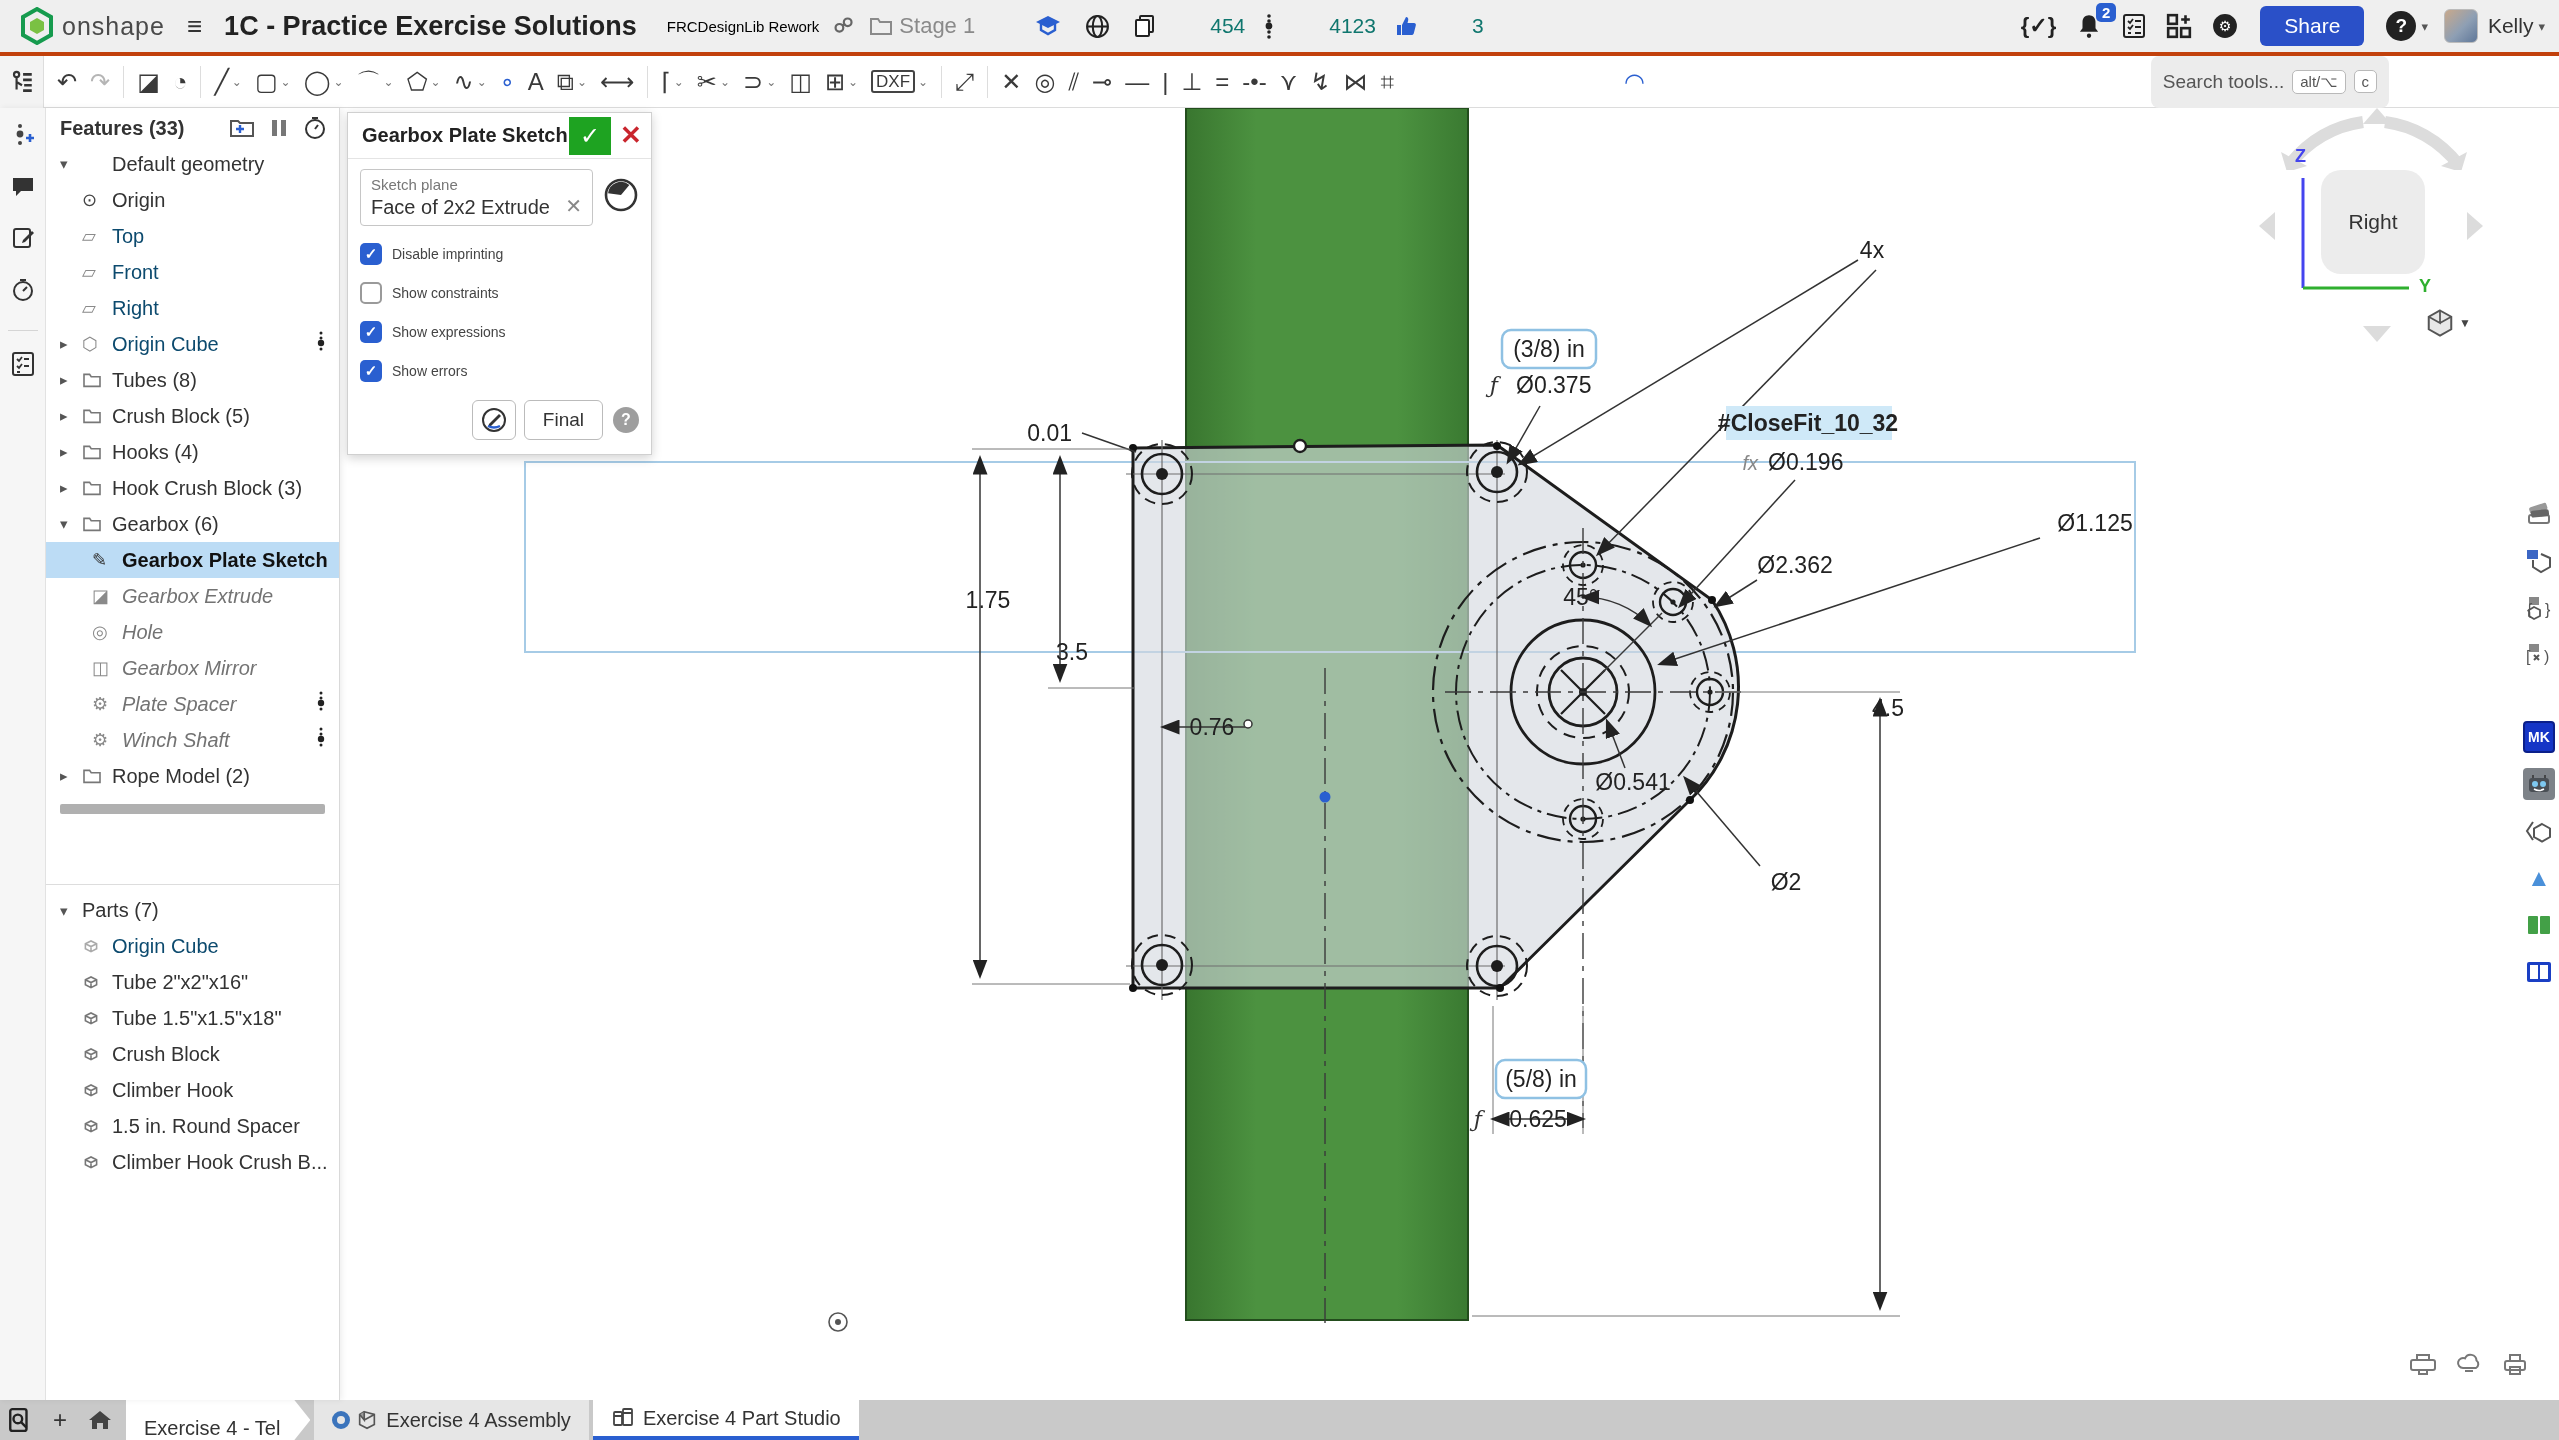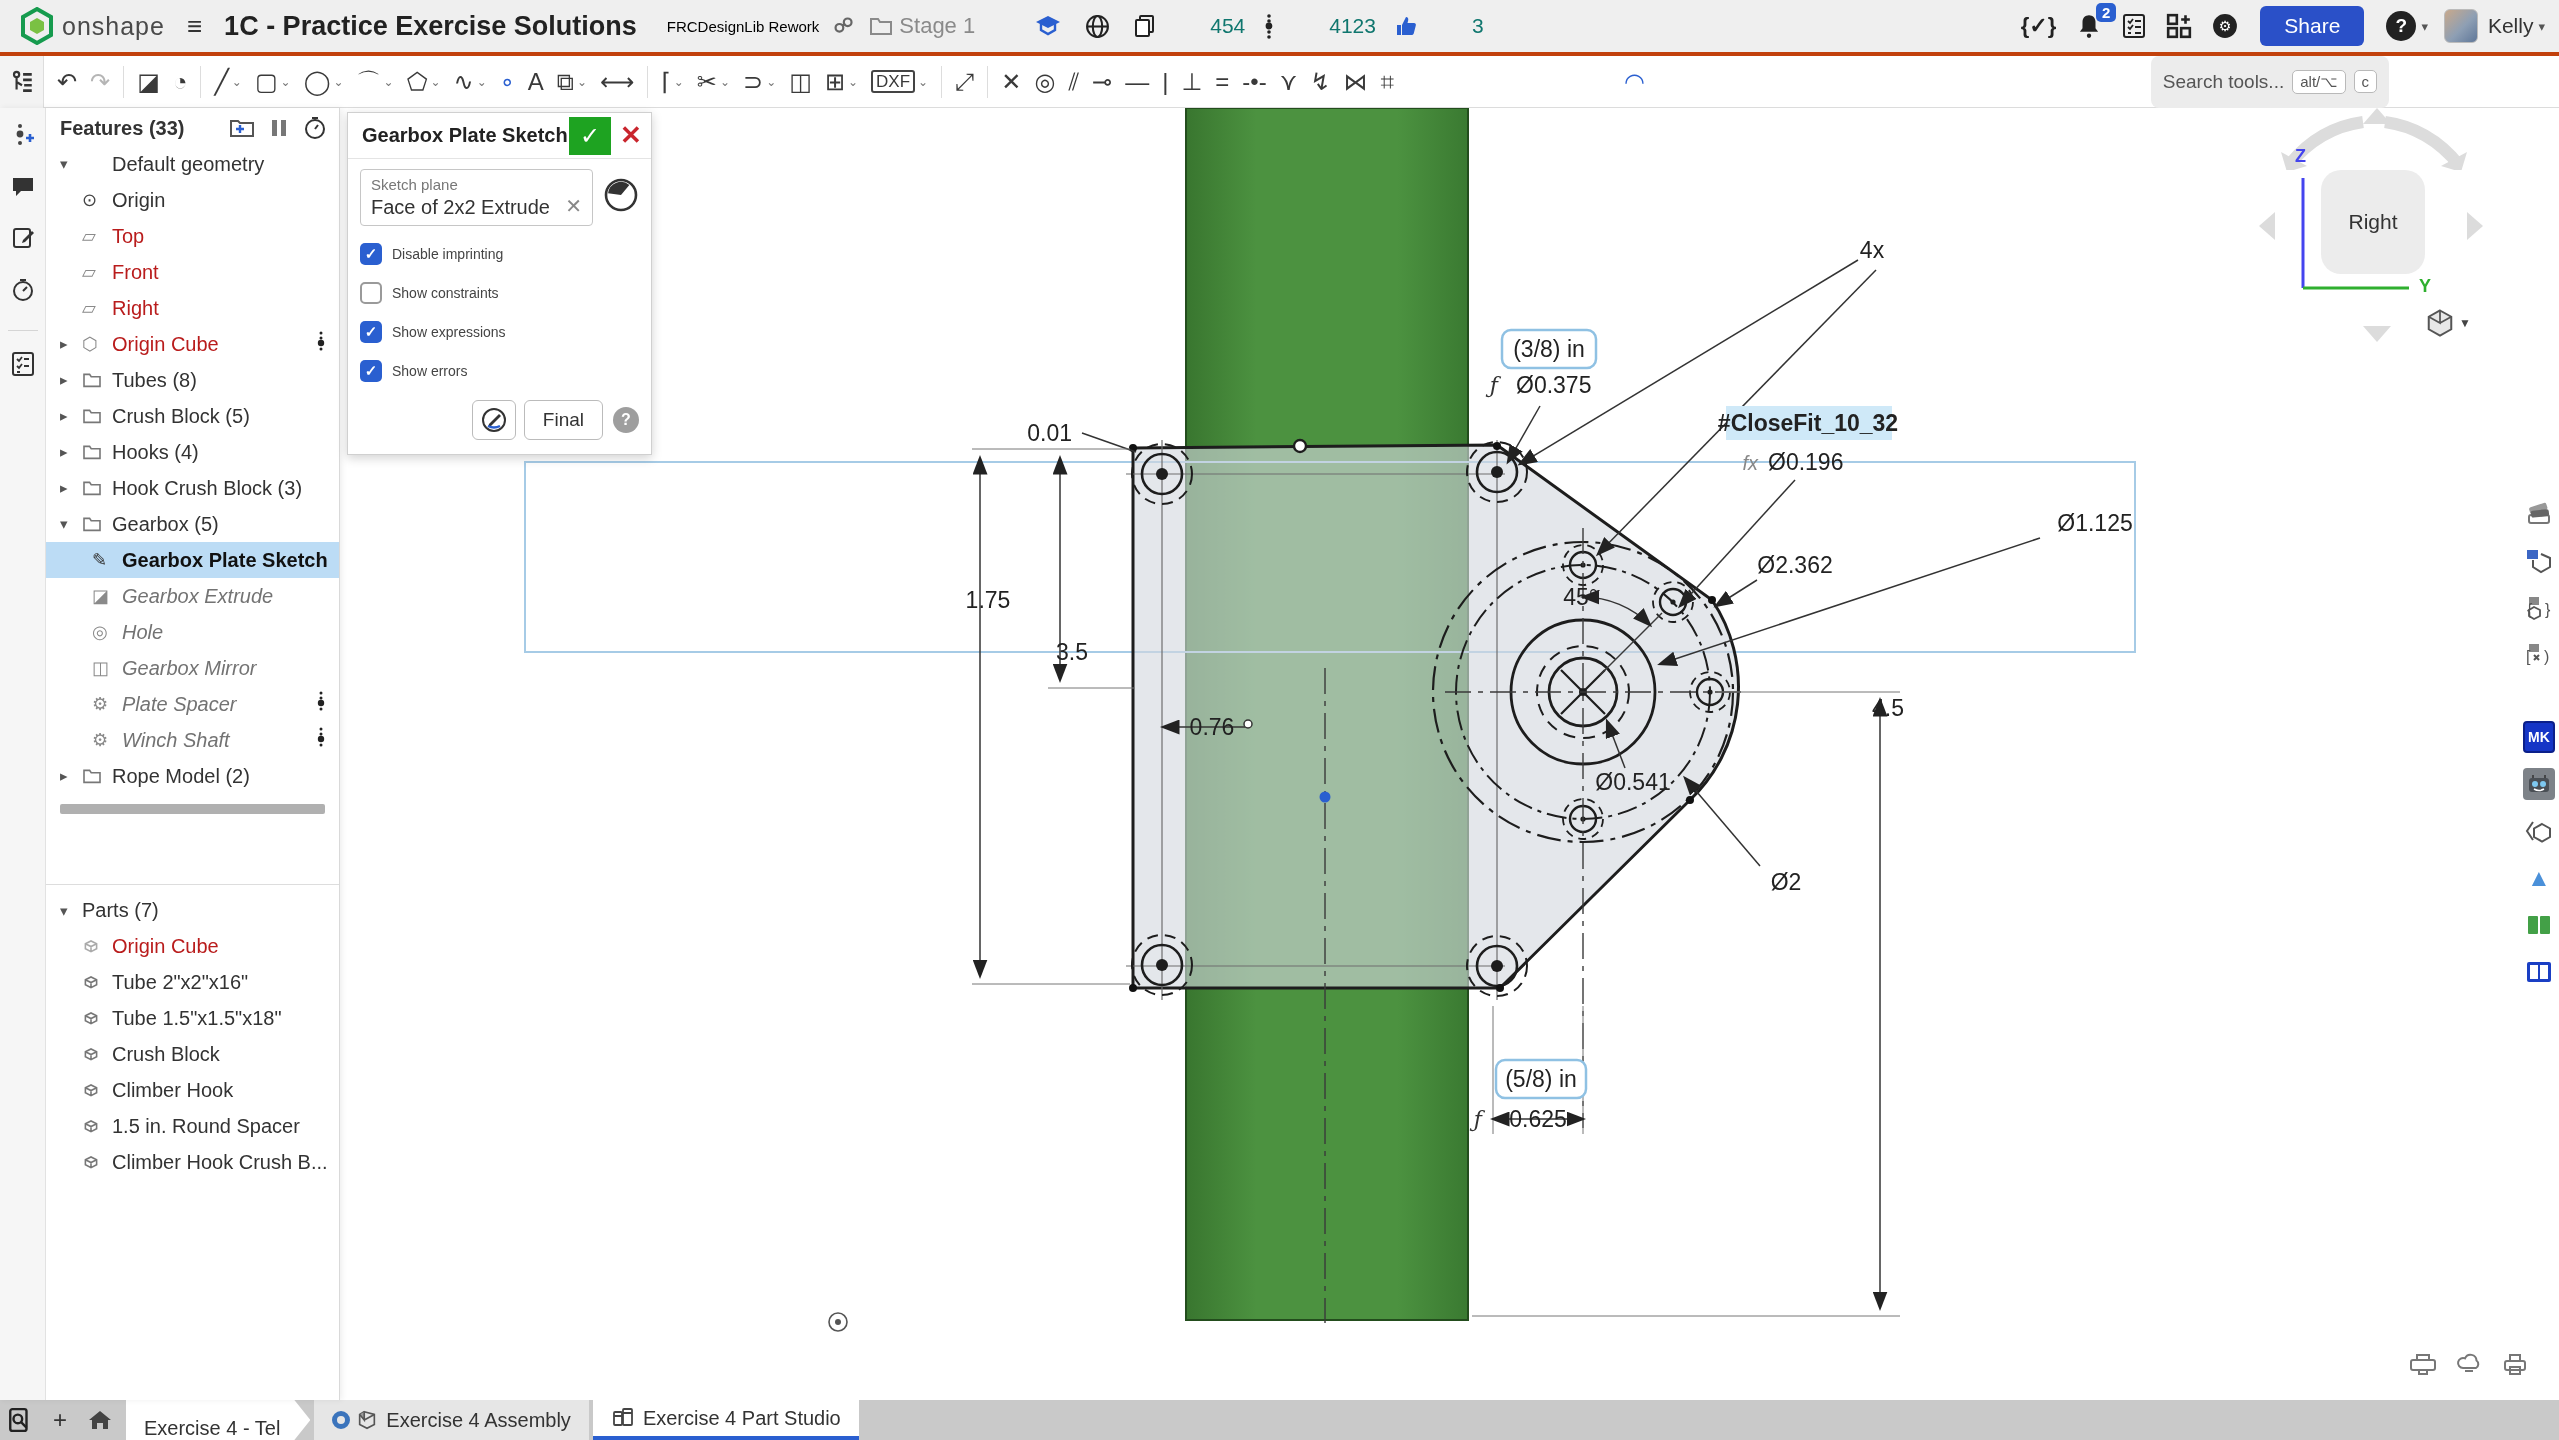--- a/index.html
+++ b/index.html
@@ -61,21 +61,21 @@
   .filter-input { flex:1; height:34px; border:1px solid #c9c9c9; border-radius:8px; font-size:17px;
     font-style:italic; color:#888; padding:0 10px; outline:none; font-family:"Liberation Sans",sans-serif; }
   .feat-hdr { display:flex; align-items:center; padding:8px 12px 6px 14px; }
   .feat-hdr .t { font-size:20px; font-weight:bold; color:#333; flex:1; }
   .fh-ic { color:#555; margin-left:16px; cursor:pointer; display:flex; }
   .feat { height:36px; display:flex; align-items:center; font-size:20px; color:#333;
     padding-left:14px; cursor:pointer; white-space:nowrap; position:relative; }
   .feat .car { width:22px; font-size:15px; color:#555; }
   .feat .fic { width:28px; display:flex; align-items:center; justify-content:flex-start; color:#8a8a8a; font-size:18px; }
   .feat .lbl { margin-left:2px; }
-  .feat.gray .lbl { color:#b91c1c; }
+  .feat.gray .lbl { color:#0c4a6e; }
   .feat.sup .lbl { color:#737373; font-style:italic; }
   .feat.sel { background:#bcdcf5; }
   .feat.sel .lbl { font-weight:bold; color:#111; }
   .feat .dots { margin-left:auto; margin-right:14px; }
   .ind1 { padding-left:36px; }
   .ind2 { padding-left:46px; }
   .rollback { height:10px; background:#b0b0b0; margin:10px 14px 0 14px; border-radius:2px; cursor:ns-resize; }
   .panel-div { height:1px; background:#ddd; margin-top:70px; }
   .parts-hdr { display:flex; align-items:center; font-size:20px; color:#333; padding:14px 0 6px 14px; }
   .parts-hdr .car { width:22px; font-size:15px; color:#555; }
@@ -816,21 +816,21 @@
         </span>
         <span class="lbl">Hook Crush Block (3)</span>
       </div>
       <div class="feat">
         <span class="car">▾</span>
         <span class="fic">
           <svg width="20" height="16" viewBox="0 0 24 20" fill="none" stroke="#777" stroke-width="2">
               <path d="M2 3 h7 l2 3 h11 v12 H2 Z"></path>
             </svg>
         </span>
-        <span class="lbl">Gearbox (5)</span>
+        <span class="lbl">Gearbox (6)</span>
       </div>
       <div class="feat ind2 sel">
         <span class="fic" style="color:#333;">✎</span>
         <span class="lbl">Gearbox Plate Sketch</span>
       </div>
       <div class="feat ind2 sup">
         <span class="fic">◪</span>
         <span class="lbl">Gearbox Extrude</span>
       </div>
       <div class="feat ind2 sup">

